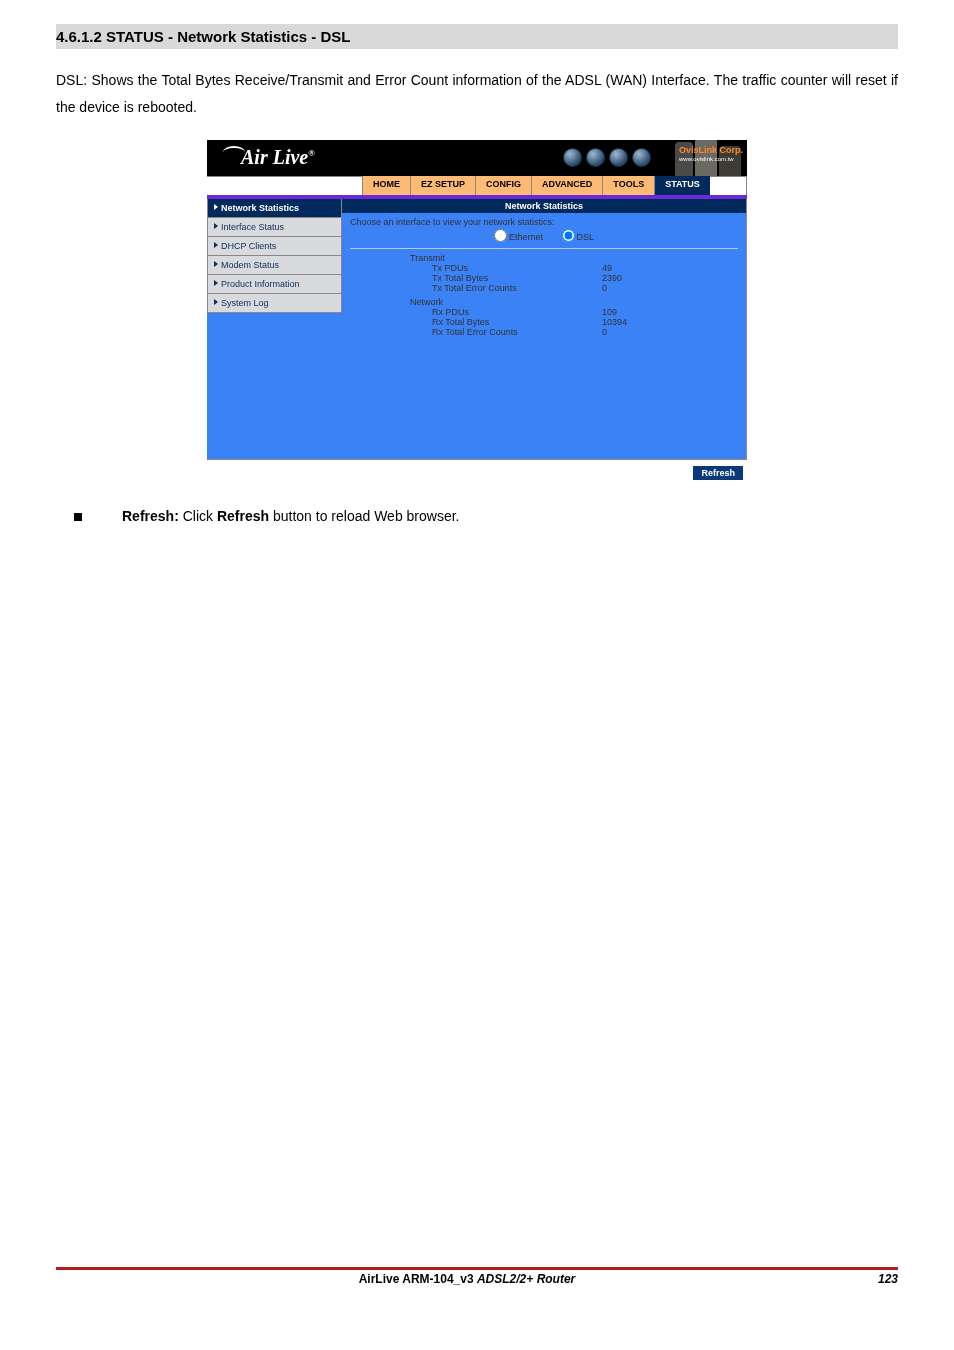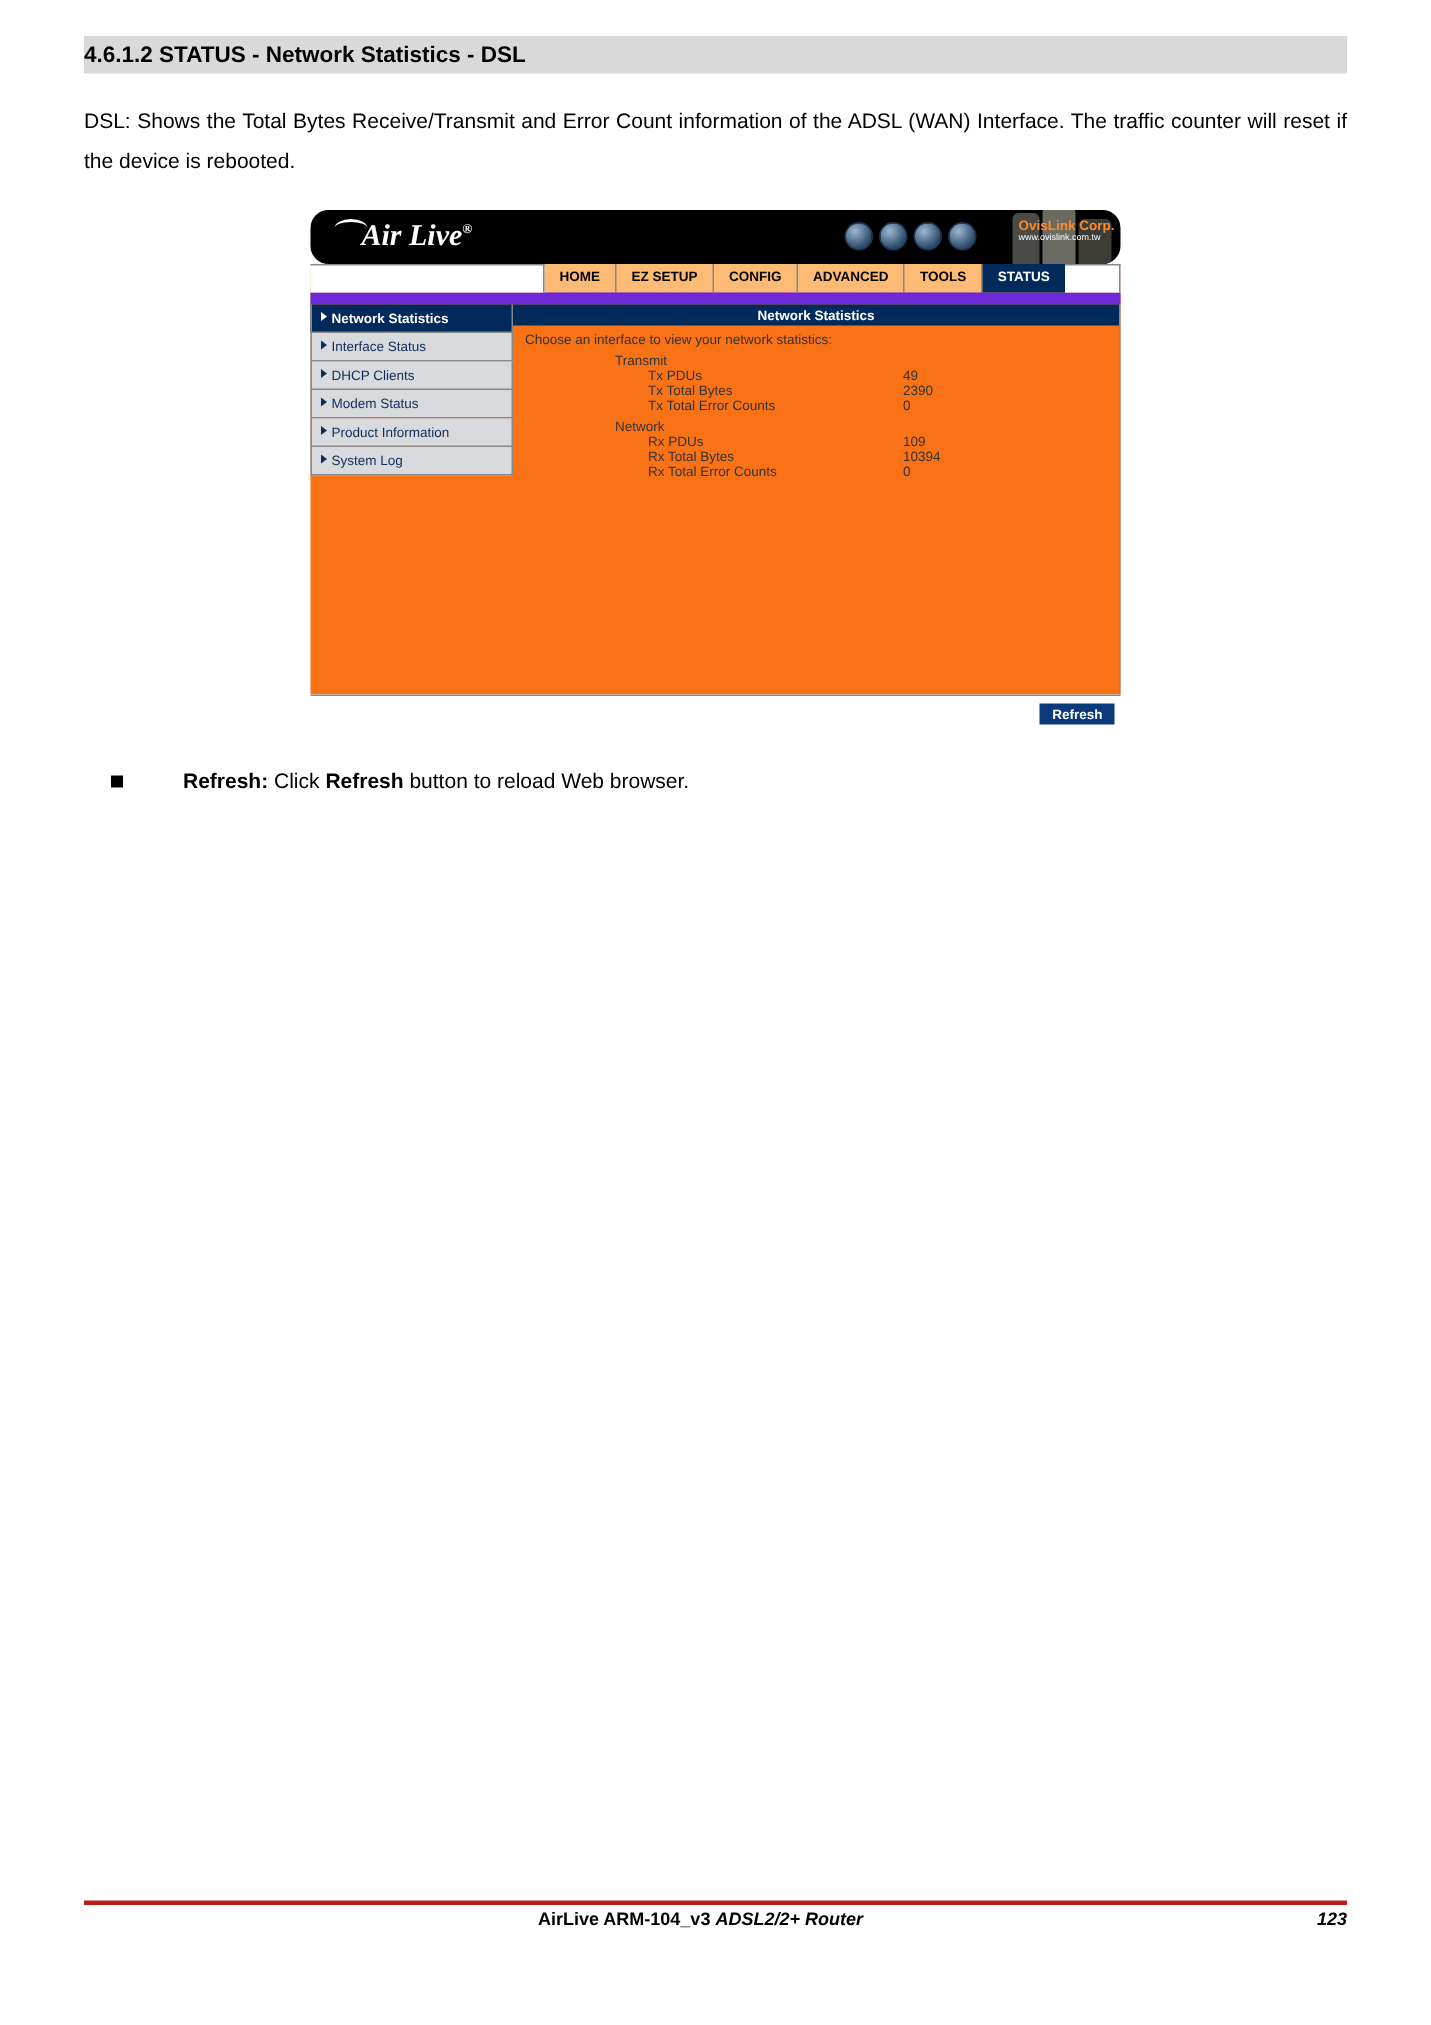--- a/index.html
+++ b/index.html
@@ -30,21 +30,20 @@
   .body-text b { font-weight: normal; }
   .router-shot {
     width: 540px;
     margin: 0 auto 26px auto;
   }
   .rs-top {
     height: 36px;
     background: #000;
     position: relative;
     overflow: hidden;
-    border-radius: 12px;
   }
   .rs-logo {
     color: #fff;
     font-style: italic;
     font-weight: bold;
     font-size: 20px;
     font-family: "Times New Roman", serif;
     position: absolute;
     left: 16px;
     top: 6px;
@@ -108,22 +107,22 @@
     border-top:1px solid #888;
   }
   .rs-tab.active {
     background: #012a5c;
     color: #fff;
     border-right: none;
   }
   .rs-tab.blank { flex:1; background:#fff; border-top:1px solid #888;}
   .rs-body {
     display: flex;
-    border-top: 8px solid #6d28d9;
-    background: #f97316;
+    border-top: 4px solid #6d28d9;
+    background: #3b82f6;
     min-height: 260px;
   }
   .rs-side {
     width: 135px;
   }
   .rs-side-item {
     font-size: 9px;
     padding: 4px 6px;
     border: 1px solid #888;
     border-top: none;
@@ -266,20 +265,24 @@
         <div class="rs-side-item"><span class="arrow"></span><span>DHCP Clients</span></div>
         <div class="rs-side-item"><span class="arrow"></span><span>Modem Status</span></div>
         <div class="rs-side-item"><span class="arrow"></span><span>Product Information</span></div>
         <div class="rs-side-item"><span class="arrow"></span><span>System Log</span></div>
       </div>
 
       <div class="rs-main">
         <div class="rs-title">Network Statistics</div>
         <div class="rs-content">
           <div>Choose an interface to view your network statistics:</div>
+          <div class="rs-radiorow">
+            <label><input type="radio" name="iface" style=""><span>Ethernet</span></label>
+            <label><input type="radio" name="iface" checked="" style=""><span>DSL</span></label>
+          </div>
 
           <div class="rs-section-label">Transmit</div>
           <div class="rs-kv">
               <div class="k">Tx PDUs</div>
               <div class="v">49</div>
             </div>
           <div class="rs-kv">
               <div class="k">Tx Total Bytes</div>
               <div class="v">2390</div>
             </div>

